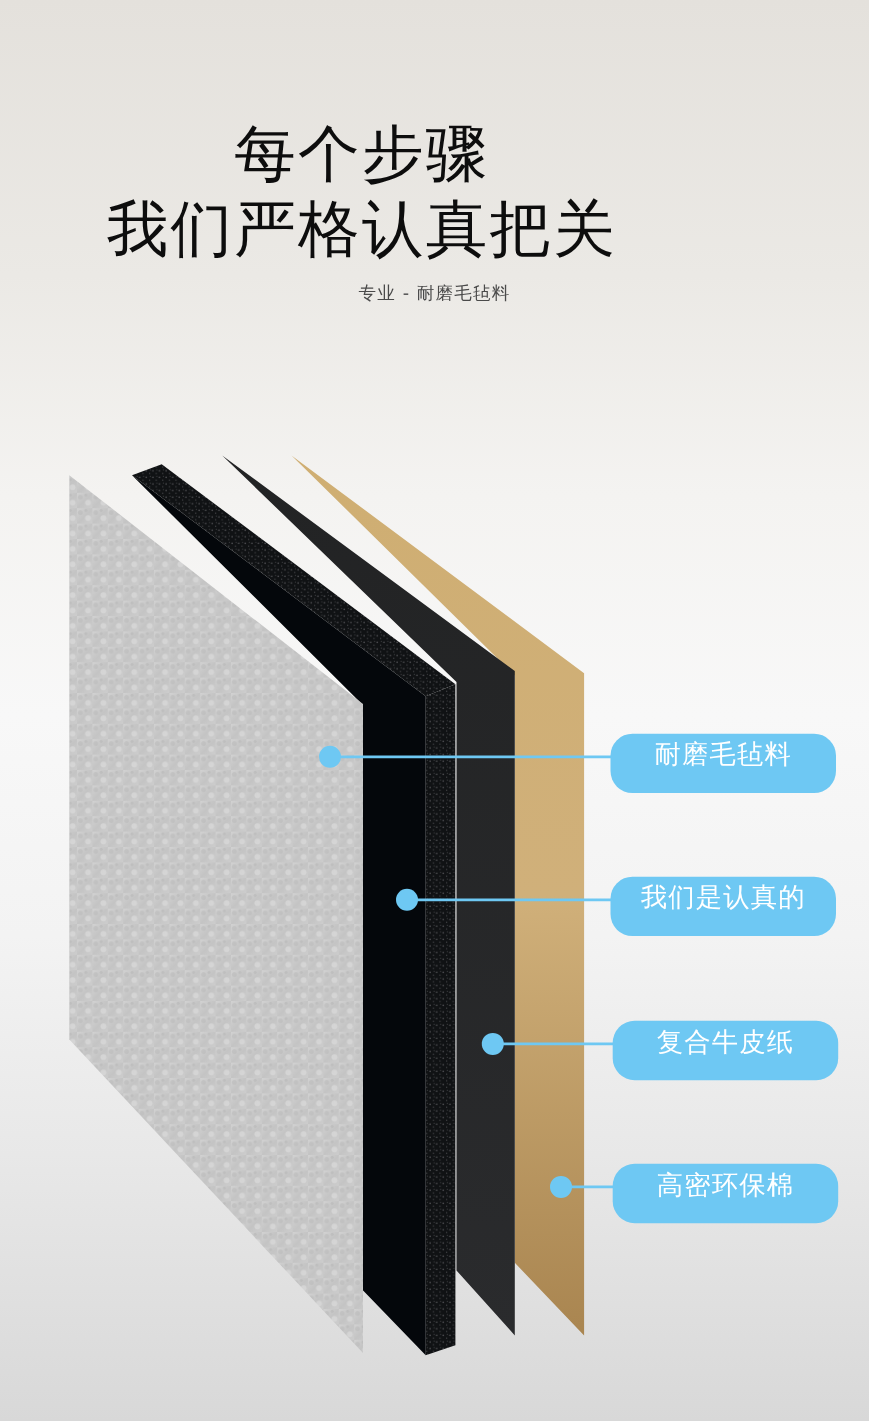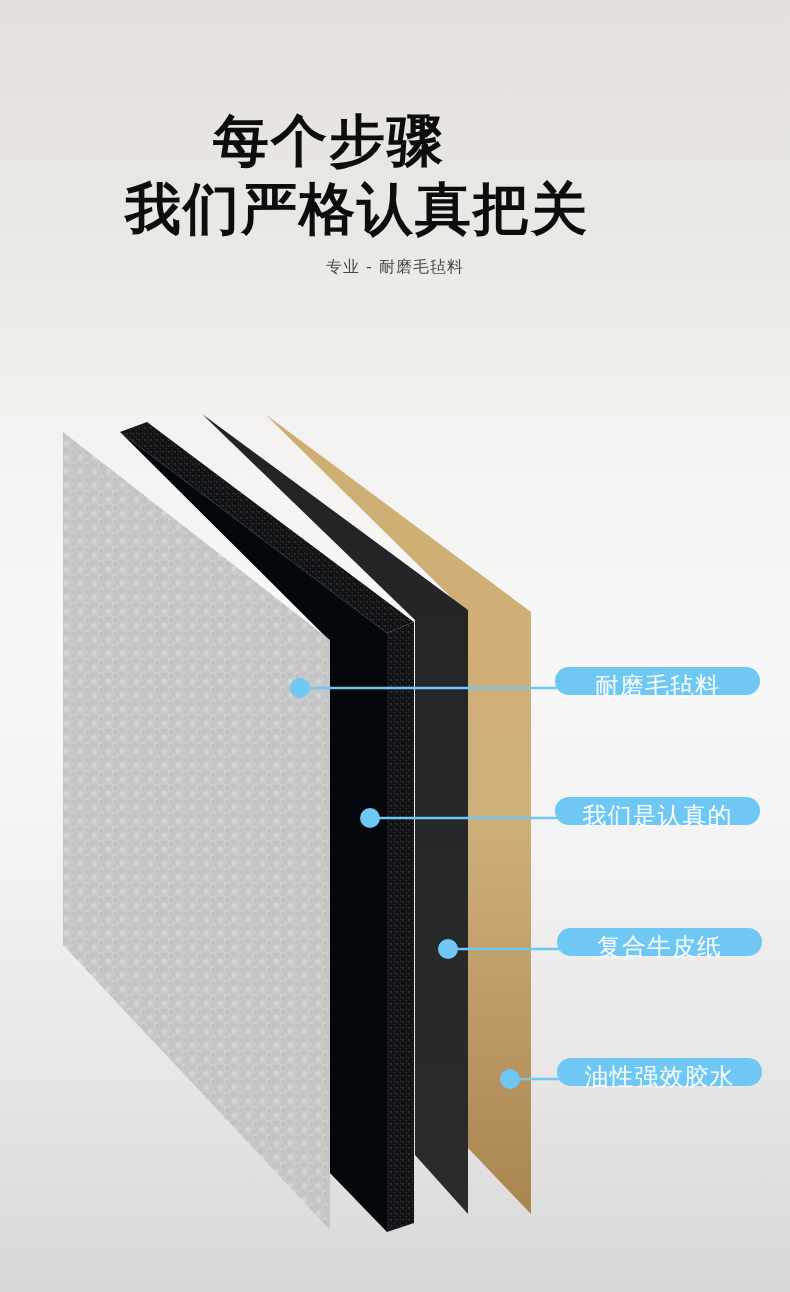--- a/index.html
+++ b/index.html
@@ -3,31 +3,31 @@
 <meta charset="utf-8">
 <style>
   html, body { margin: 0; padding: 0; }
   body {
     width: 790px; height: 1292px; overflow: hidden; position: relative;
     background: linear-gradient(to bottom, #e4e1dc 0px, #ebe9e5 250px, #f4f3f1 450px, #f8f8f8 650px, #f3f3f3 850px, #e8e8e8 1050px, #d8d8d8 1292px);
     font-family: "DejaVu Sans", "Liberation Sans", sans-serif;
   }
   .headline {
     position: absolute; left: 0; width: 658px; text-align: center;
-    color: #0d0d0d; font-weight: bold; letter-spacing: 2px;
+    color: #0d0d0d; font-weight: normal; letter-spacing: 2px;
   }
   .h1 { top: 108px; font-size: 56px; line-height: 66px; }
-  .h2 { top: 176px; font-size: 56px; line-height: 66px; padding-left: 28px; }
+  .h2 { top: 176px; font-size: 56px; line-height: 66px; }
   .sub {
     position: absolute; top: 257px; left: 0; width: 790px; text-align: center;
     font-size: 16px; color: #4a4a4a; letter-spacing: 1px;
   }
   svg.stack { position: absolute; left: 0; top: 0; }
   .pill {
-    position: absolute; height: 28px; width: 205px; border-radius: 20px;
+    position: absolute; height: 54px; width: 205px; border-radius: 20px;
     background: #6ec8f3; color: #fff; font-size: 24px; line-height: 39px;
     text-align: center; letter-spacing: 1px;
   }
 </style>
 </head>
 <body>
 
 <div class="headline h1">每个步骤</div>
 <div class="headline h2">我们严格认真把关</div>
 <div class="sub">专业 - 耐磨毛毡料</div>
@@ -81,13 +81,13 @@
 
   <circle cx="300" cy="688" r="10" fill="#6ec8f3"></circle>
   <circle cx="370" cy="818" r="10" fill="#6ec8f3"></circle>
   <circle cx="448" cy="949" r="10" fill="#6ec8f3"></circle>
   <circle cx="510" cy="1079" r="10" fill="#6ec8f3"></circle>
 </svg>
 
 <div class="pill" style="left:555px; top:667px;">耐磨毛毡料</div>
 <div class="pill" style="left:555px; top:797px;">我们是认真的</div>
 <div class="pill" style="left:557px; top:928px;">复合牛皮纸</div>
-<div class="pill" style="left:557px; top:1058px;">油性强效胶水</div>
+<div class="pill" style="left:557px; top:1058px;">高密环保棉</div>
 
 </body></html>

